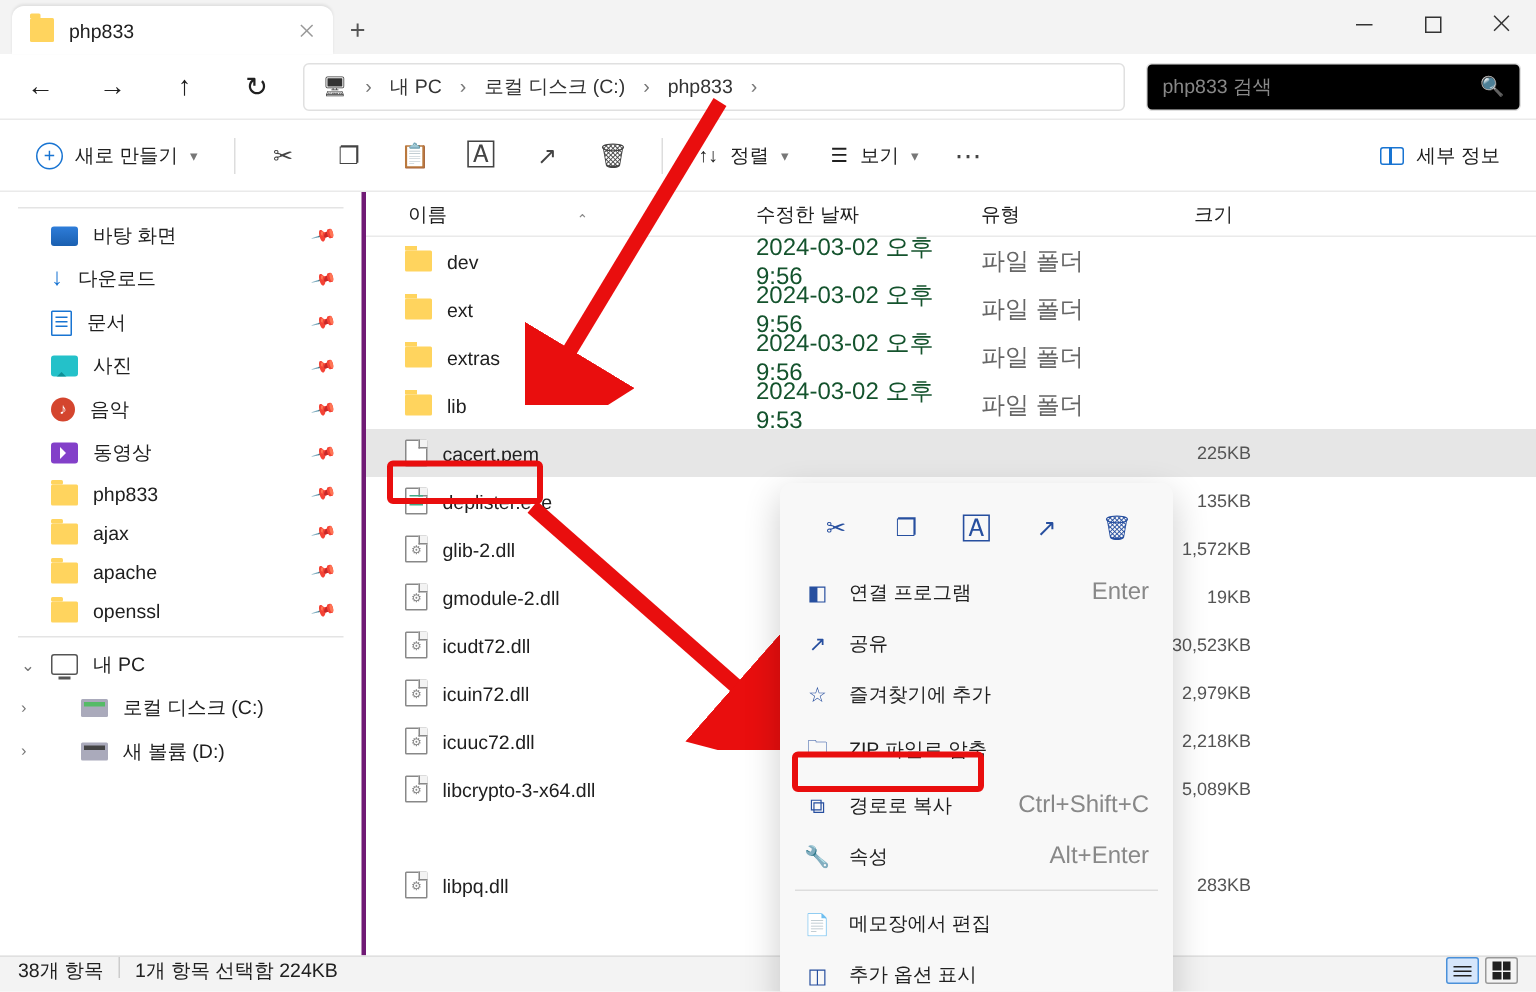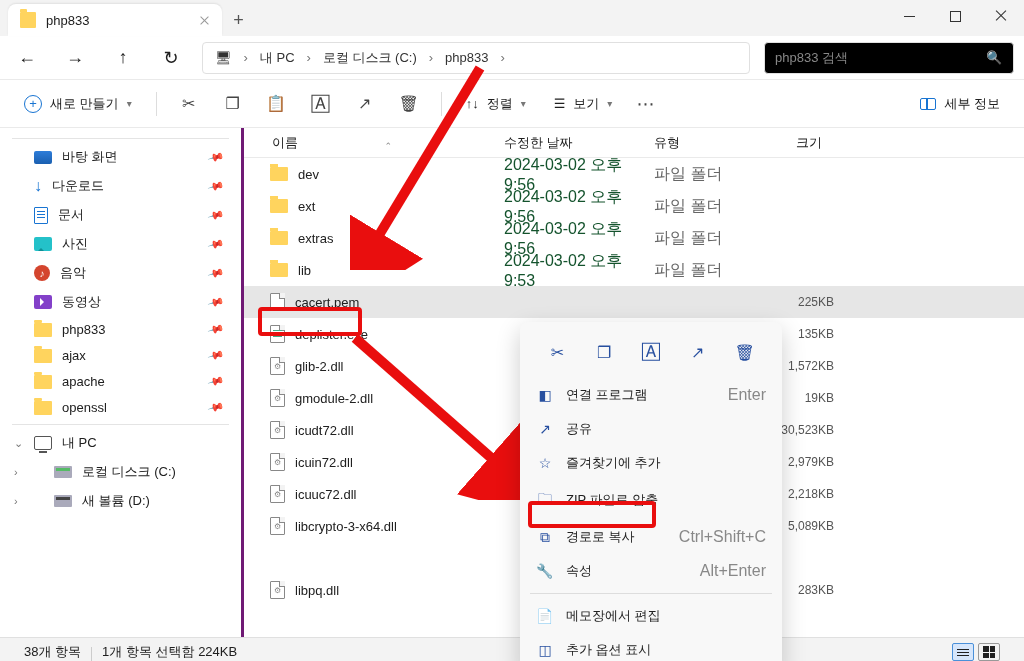--- a/index.html
+++ b/index.html
@@ -97,21 +97,21 @@
 .ctx-item{display:flex;align-items:center;gap:12px;padding:8px 16px;cursor:pointer;font-size:13px}
 .ctx-item .cicon{width:18px;text-align:center;color:#274f9f;font-size:14px}
 .ctx-item .shortcut{margin-left:auto;color:#888;font-size:16px}
 .ctx-hr{height:1px;background:#ddd;margin:5px 10px}
 
 .highlight-box{position:absolute;border:4px solid #e90e0e;border-radius:4px;z-index:90;pointer-events:none}
 .hl-file{left:258px;top:307px;width:104px;height:29px}
 .hl-menu{left:528px;top:501px;width:128px;height:27px;z-index:110}
 .red-arrow{position:absolute;z-index:95;pointer-events:none}
 
-.statusbar{position:absolute;bottom:0;left:0;right:0;height:24px;background:#f3f3f3;border-top:1px solid #e0e0e0;display:flex;align-items:flex-end;padding:0 24px;gap:10px;font-size:12px;color:#444}
+.statusbar{position:absolute;bottom:0;left:0;right:0;height:24px;background:#f3f3f3;border-top:1px solid #e0e0e0;display:flex;align-items:flex-start;padding:0 12px;gap:10px;font-size:12px;color:#444}
 .status-sep{width:1px;height:14px;background:#ccc}
 .viewmode{margin-left:auto;display:flex;gap:4px}
 .vmbtn{width:22px;height:18px;border:1px solid #999;border-radius:2px;display:flex;align-items:center;justify-content:center;cursor:pointer;color:#666}
 .vmbtn.active{background:#d6e6fb;border-color:#4a90d9;color:#1865c0}
 .vmbtn .bars{width:12px;display:flex;flex-direction:column;gap:2px}
 .vmbtn .bars span{height:1px;background:currentColor}
 .vmbtn .grid4{width:12px;height:12px;display:grid;grid-template:1fr 1fr/1fr 1fr;gap:1px}
 .vmbtn .grid4 span{background:currentColor}
 </style>
 </head>

